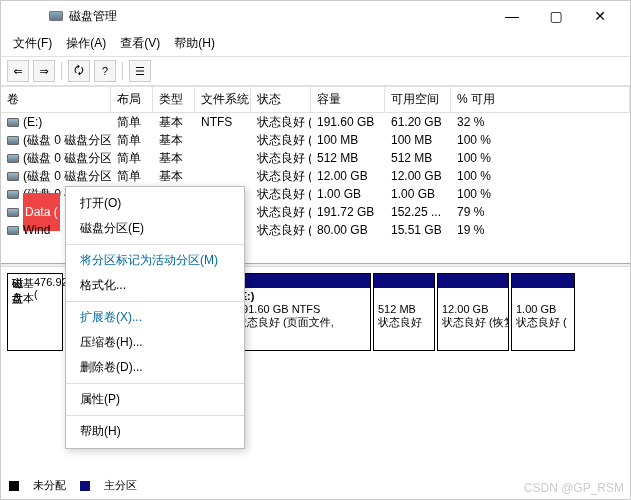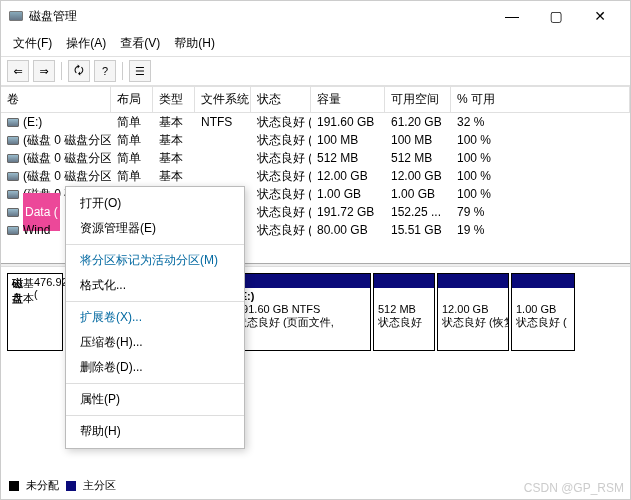--- a/index.html
+++ b/index.html
@@ -1,46 +1,46 @@
 <!DOCTYPE html>
 <html><head>
 <meta charset="utf-8">
 <style>
   * { box-sizing: border-box; }
   html, body { margin: 0; padding: 0; font-family: "Segoe UI", "Microsoft YaHei", sans-serif; font-size: 12px; background: #fff; }
   .window { width: 631px; height: 500px; border: 1px solid #ccc; display: flex; flex-direction: column; background: #fff; position: relative; }
-  .titlebar { display: flex; align-items: center; height: 30px; padding: 0 8px; }
+  .titlebar { display: flex; align-items: center; height: 30px; padding: 0 8px; margin-left: 40px; }
   .titlebar .title { flex: 1; display: flex; align-items: center; gap: 6px; }
   .titlebar .controls { display: flex; }
   .titlebar .controls div { width: 44px; height: 30px; display: flex; align-items: center; justify-content: center; font-size: 14px; }
   .disk-icon { width: 14px; height: 10px; border: 1px solid #777; background: linear-gradient(#8ab, #678); border-radius: 1px; display: inline-block; }
   .menubar { display: flex; gap: 2px; padding: 2px 6px; }
   .menubar div { padding: 2px 6px; }
   .hr { border-top: 1px solid #e0e0e0; }
   .toolbar { display: flex; align-items: center; gap: 4px; padding: 3px 6px; }
   .toolbar .btn { width: 22px; height: 22px; border: 1px solid #ccc; background: #f5f5f5; display: flex; align-items: center; justify-content: center; font-size: 11px; }
   .toolbar .sep { width: 1px; height: 18px; background: #ccc; margin: 0 2px; }
   .list-header { display: flex; background: #fff; border-top: 1px solid #e0e0e0; border-bottom: 1px solid #e0e0e0; }
   .list-header div { padding: 4px 6px; border-right: 1px solid #e0e0e0; overflow: hidden; white-space: nowrap; }
   .c0{width:110px;} .c1{width:42px;} .c2{width:42px;} .c3{width:56px;} .c4{width:60px;} .c5{width:74px;} .c6{width:66px;} .c7{flex:1;}
   .list-body { height: 150px; overflow: hidden; }
   .row { display: flex; height: 18px; align-items: center; }
   .row div { padding: 0 6px; overflow: hidden; white-space: nowrap; }
   .row .c0 { display: flex; align-items: center; gap: 4px; }
   .vol-icon { width: 12px; height: 9px; border: 1px solid #666; background: linear-gradient(#9bc, #678); border-radius: 1px; flex-shrink: 0; }
-  .row.selected .c0 .sel { background: #ec4899; color: #fff; padding: 12px 2px; }
+  .row.selected .c0 .sel { background: #ef4444; color: #fff; padding: 12px 2px; }
   .divider { height: 4px; border-top: 1px solid #aaa; border-bottom: 1px solid #ddd; background: #eee; }
   .graphical { display: flex; padding: 6px; gap: 6px; height: 90px; }
   .disk-info { width: 56px; border: 1px solid #000; padding: 2px 4px; display: flex; flex-direction: row; font-size: 11px; }
   .disk-bar { width: 14px; height: 10px; background: linear-gradient(#888,#555); margin-bottom: 2px; }
   .parts { display: flex; flex: 1; gap: 2px; overflow: hidden; }
   .part { border: 1px solid #000; display: flex; flex-direction: column; font-size: 11px; overflow: hidden; }
   .part .pbar { height: 14px; background: #0a0a7a; }
   .part .ptxt { padding: 2px 4px; line-height: 13px; white-space: nowrap; overflow: hidden; }
-  .legend { position: absolute; bottom: 6px; left: 8px; display: flex; gap: 7px; align-items: center; font-size: 11px; }
+  .legend { position: absolute; bottom: 6px; left: 8px; display: flex; gap: 14px; align-items: center; font-size: 11px; }
   .leg-sq { width: 10px; height: 10px; display: inline-block; }
   .leg-black { background: #000; }
   .leg-blue { background: #0a0a7a; }
   .context-menu { position: absolute; left: 64px; top: 185px; width: 180px; background: #fff; border: 1px solid #bbb; box-shadow: 2px 2px 8px rgba(0,0,0,.2); padding: 4px 0; z-index: 10; }
   .context-menu .mi { padding: 4px 14px; white-space: nowrap; }
   .context-menu .mi.disabled { color: #0369a1; }
   .context-menu .msep { border-top: 1px solid #ddd; margin: 3px 0; }
   .watermark { position:absolute; bottom:4px; right:6px; font-size:12px; color:#ccc; }
 </style>
 </head>
@@ -219,21 +219,21 @@
 
   <div class="legend">
     <span class="leg-sq leg-black"></span>
     <span>未分配</span>
     <span class="leg-sq leg-blue"></span>
     <span>主分区</span>
   </div>
 
   <div class="context-menu">
     <div class="mi">打开(O)</div>
-    <div class="mi">资源管理器(E)</div>
+    <div class="mi">磁盘分区(E)</div>
     <div class="msep"></div>
     <div class="mi disabled">将分区标记为活动分区(M)</div>
     <div class="mi">格式化...</div>
     <div class="msep"></div>
     <div class="mi disabled">扩展卷(X)...</div>
     <div class="mi">压缩卷(H)...</div>
     <div class="mi">删除卷(D)...</div>
     <div class="msep"></div>
     <div class="mi">属性(P)</div>
     <div class="msep"></div>

